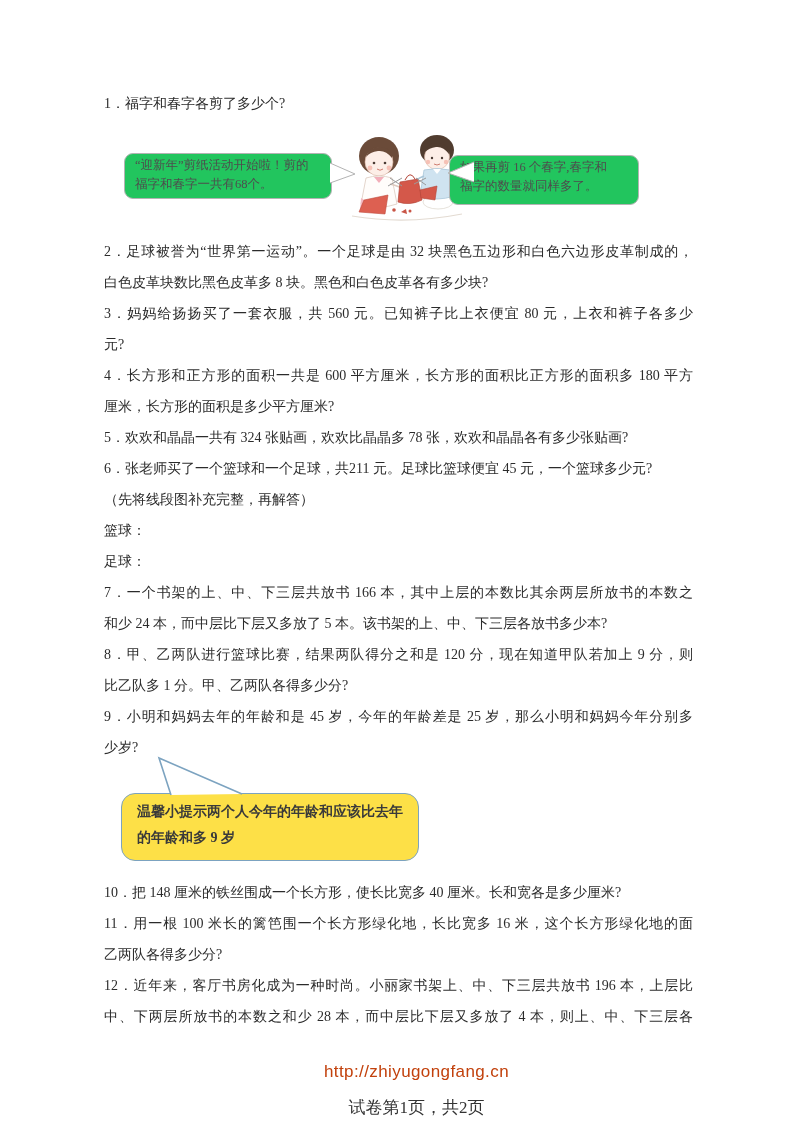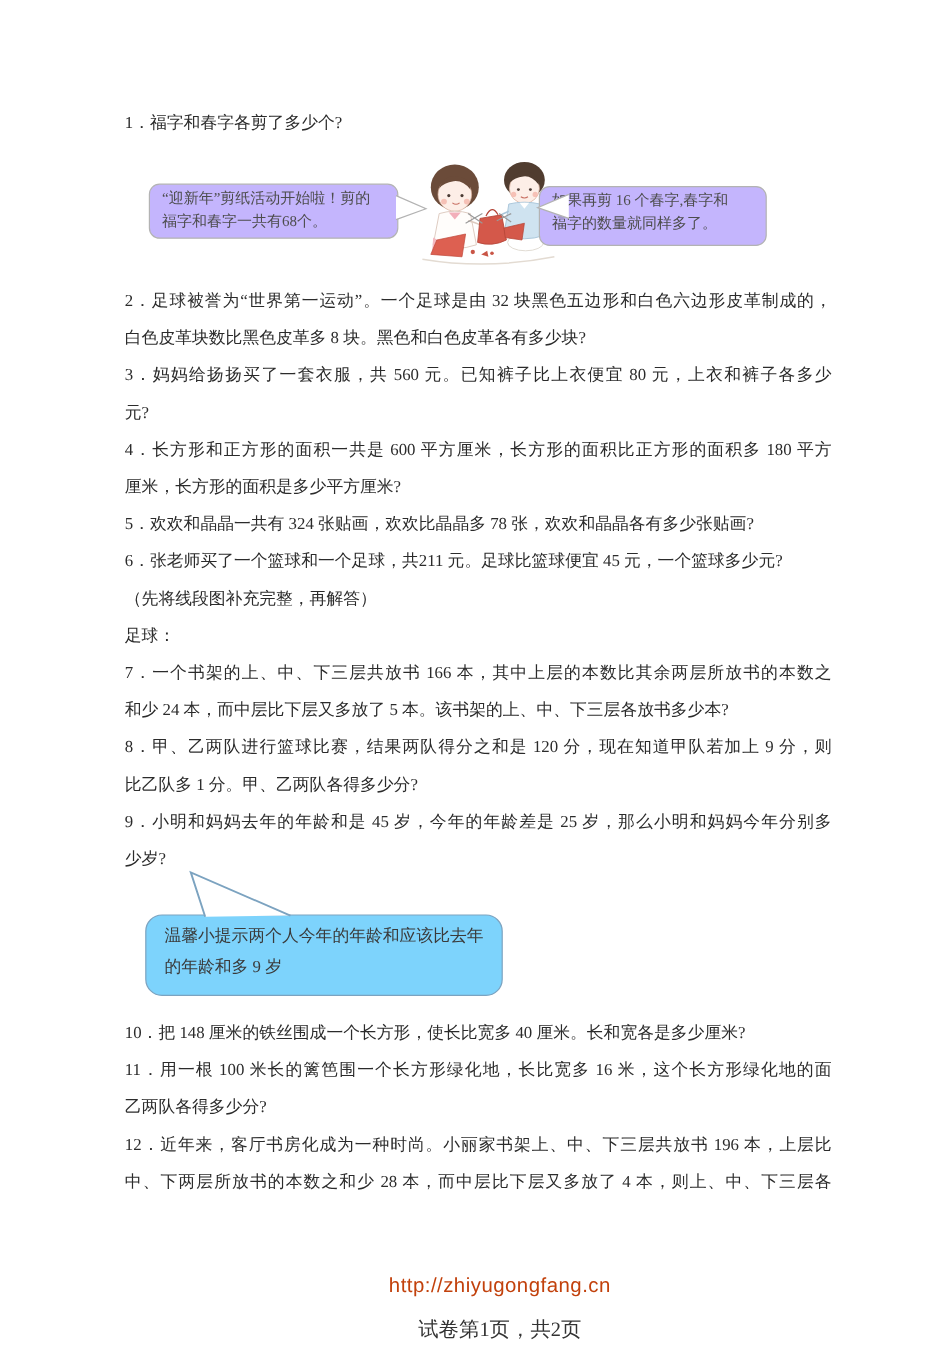--- a/index.html
+++ b/index.html
@@ -8,35 +8,35 @@
     font-family:"Liberation Serif","DejaVu Serif",serif;
     color:#2b2b2b; overflow:hidden;padding-left:40px;
   }
   .content { position:absolute; left:104px; top:88px; width:589px; }
   .qline { font-size:14px; line-height:31px; white-space:normal; }
   .qline.full { text-align:justify; text-align-last:justify; }
 
   
   .illu { position:relative; height:96px; margin:9px 0 12px 0; }
   .bubble {
-    position:absolute; background:#c4b5fd; border:1px solid #b3b3b3;
+    position:absolute; background:#22c55e; border:1px solid #b3b3b3;
     border-radius:9px; font-size:12.5px; line-height:19px; color:#4d4d4d;
     padding:2px 10px;
   }
   .bubble.left  { left:20px;  top:25px; width:186px; height:40px; }
   .bubble.right { left:345px; top:27px; width:168px; height:44px; }
   .bubble-tail { position:absolute; }
   .kids { position:absolute; left:240px; top:0; }
 
   
   .hintwrap { position:relative; height:100px; margin-bottom:14px; }
   .hintbox {
     position:absolute; left:17px; top:30px; width:266px; height:56px;
-    background:#7dd3fc; border:1.5px solid #7ca3c0; border-radius:14px;
-    padding:5px 15px; font-size:14px; line-height:26px; color:#3a3a3a;
+    background:#fde047; border:1.5px solid #7ca3c0; border-radius:14px;
+    padding:5px 15px; font-size:14px; line-height:26px; color:#3a3a3a;font-weight:bold;
   }
   .hinttail { position:absolute; left:40px; top:-8px; }
 
   
   .watermark {
     position:absolute; top:1062px; left:0; right:0; text-align:center;
     font-family:Liberation Sans, sans-serif;
     font-size:17px; color:#c2410c; letter-spacing:0.4px;
   }
   .pagelabel {
@@ -129,20 +129,21 @@
     <div class="qline full">3．妈妈给扬扬买了一套衣服，共 560 元。已知裤子比上衣便宜 80 元，上衣和裤子各多少</div>
     <div class="qline">元?</div>
 
     <div class="qline full">4．长方形和正方形的面积一共是 600 平方厘米，长方形的面积比正方形的面积多 180 平方</div>
     <div class="qline">厘米，长方形的面积是多少平方厘米?</div>
 
     <div class="qline">5．欢欢和晶晶一共有 324 张贴画，欢欢比晶晶多 78 张，欢欢和晶晶各有多少张贴画?</div>
 
     <div class="qline">6．张老师买了一个篮球和一个足球，共211 元。足球比篮球便宜 45 元，一个篮球多少元?</div>
     <div class="qline">（先将线段图补充完整，再解答）</div>
+    <div class="qline">篮球：</div>
     <div class="qline">足球：</div>
 
     <div class="qline full">7．一个书架的上、中、下三层共放书 166 本，其中上层的本数比其余两层所放书的本数之</div>
     <div class="qline">和少 24 本，而中层比下层又多放了 5 本。该书架的上、中、下三层各放书多少本?</div>
 
     <div class="qline full">8．甲、乙两队进行篮球比赛，结果两队得分之和是 120 分，现在知道甲队若加上 9 分，则</div>
     <div class="qline">比乙队多 1 分。甲、乙两队各得多少分?</div>
 
     <div class="qline full">9．小明和妈妈去年的年龄和是 45 岁，今年的年龄差是 25 岁，那么小明和妈妈今年分别多</div>
     <div class="qline">少岁?</div>

